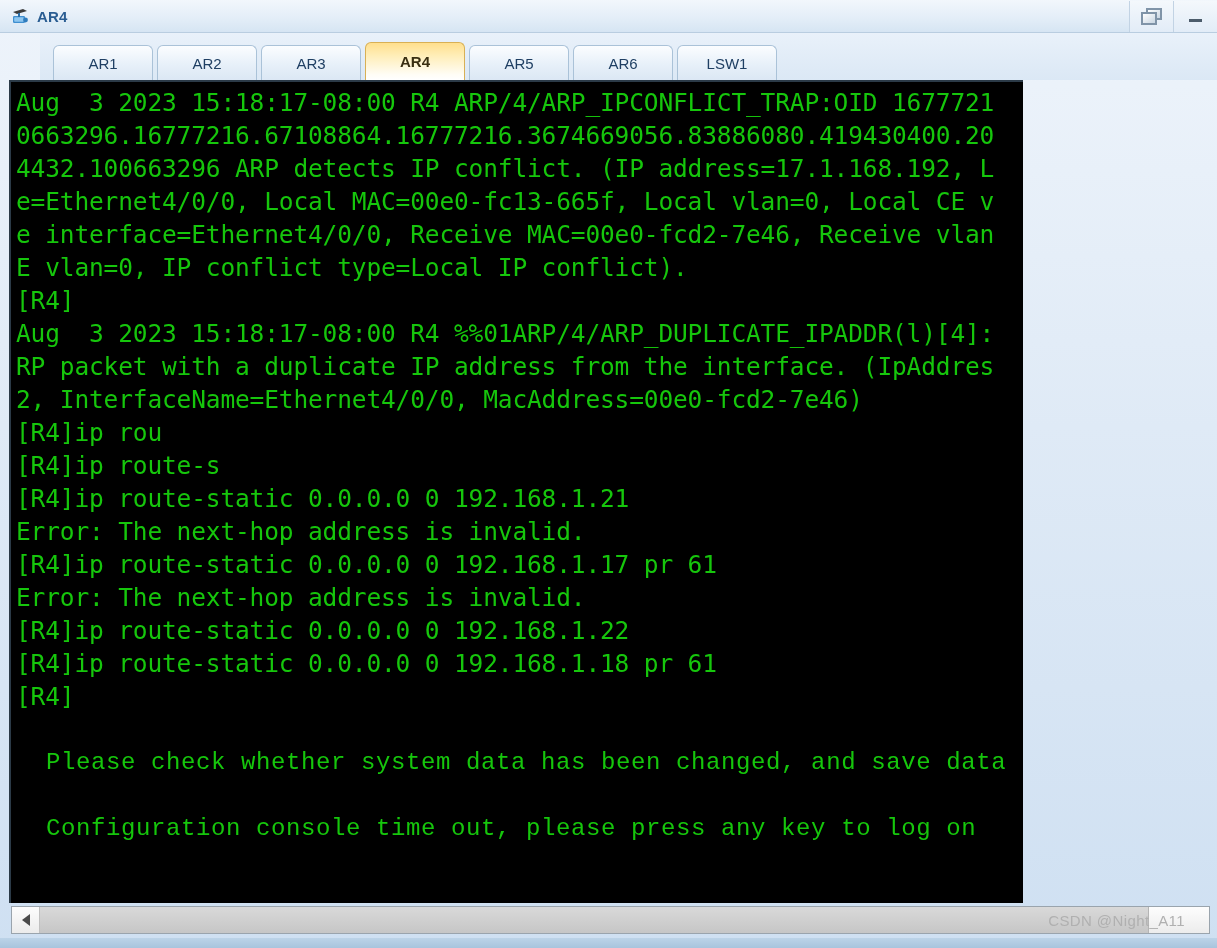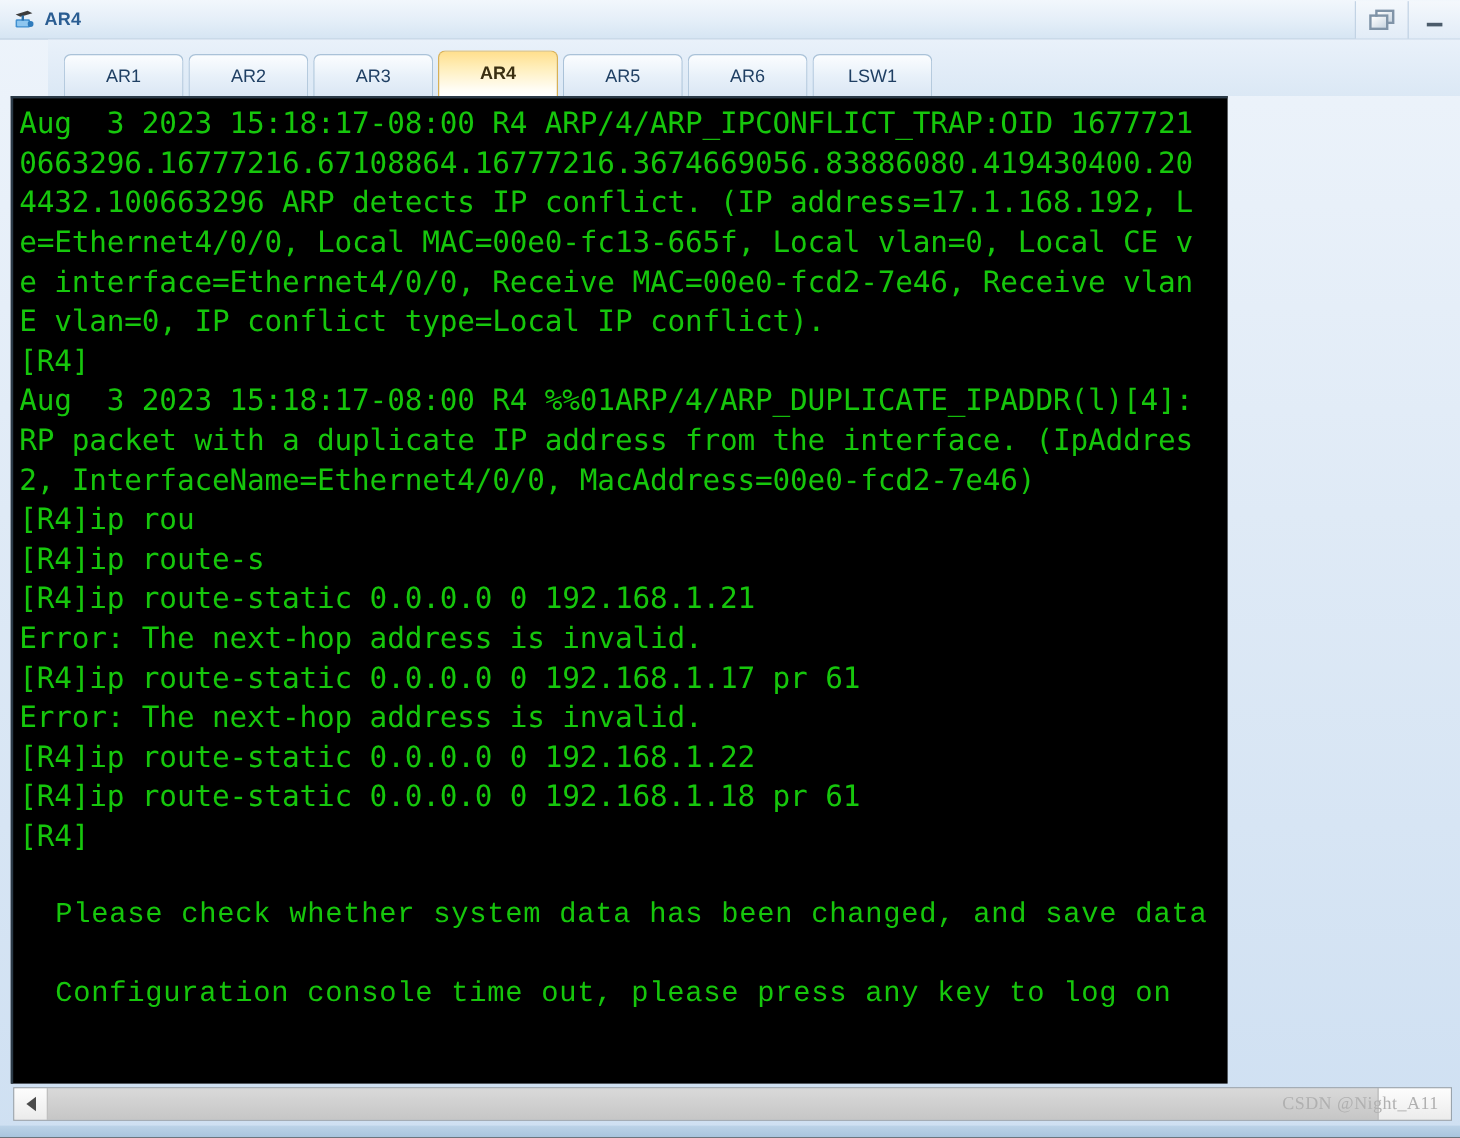--- a/index.html
+++ b/index.html
@@ -189,22 +189,22 @@
     border-right: 1px solid #b5b5b5;
     cursor: default;
   }
   #hscroll-right {
     width: 60px;
     background: linear-gradient(180deg,#fdfdfd 0%, #ececec 100%);
     cursor: default;
   }
   #watermark {
     position: absolute;
-    right: 18px; top: 912px;
-    font-family: Liberation Serif, serif;
+    right: 32px; top: 912px;
+    font-family: Liberation Sans, sans-serif;
     font-size: 15px;
     color: #b0b0b0;
     letter-spacing: 0.4px;
     pointer-events: none;
     white-space: nowrap;
   }
   #bottom-edge {
     position: absolute;
     left: 0; top: 938px;
     width: 1217px; height: 10px;

